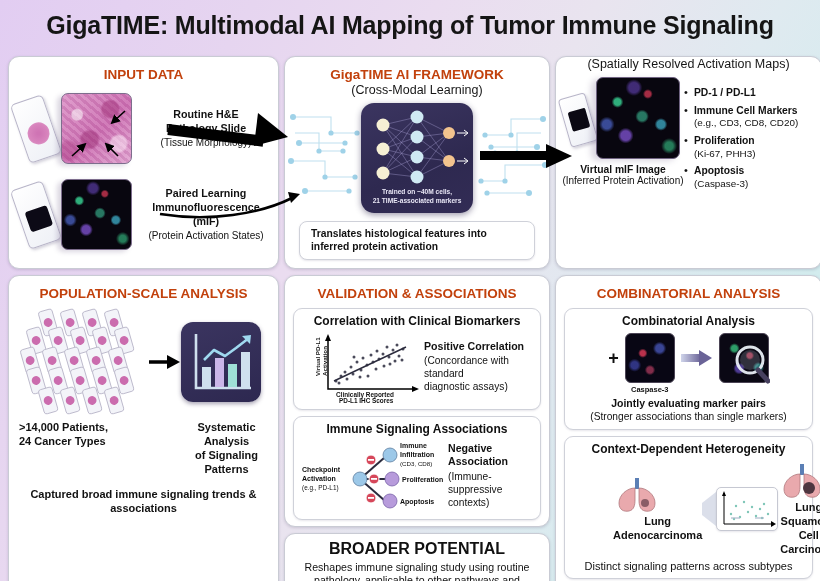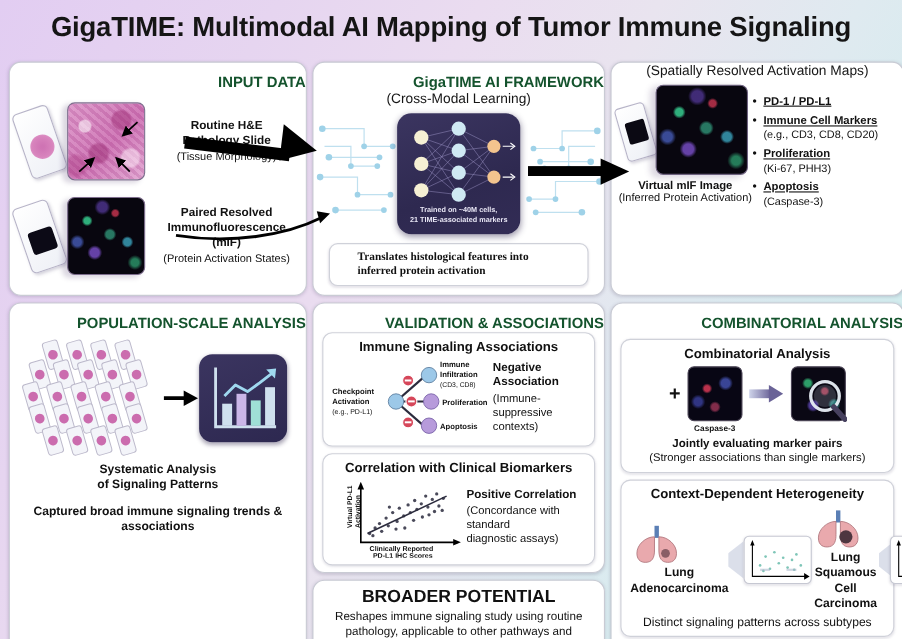--- a/index.html
+++ b/index.html
@@ -29,24 +29,24 @@
   }
   .panel {
     background: #ffffff;
     border: 1px solid #c9cbd4;
     border-radius: 11px;
     box-shadow: 0 1px 3px rgba(60,50,90,0.18);
     position: relative;
     overflow: hidden;
   }
   .panel-title {
-    text-align: right;
+    text-align: center;
     font-weight: bold;
     font-size: 13.5px;
-    color: #14532d;
+    color: #c2410c;
     padding-top: 10px;
     line-height: 1.15;
   }
   .panel-sub {
     text-align: center;
     font-size: 12.5px;
     color: #161616;
     line-height: 1.15;
   }
   .subpanel {
@@ -122,22 +122,22 @@
     box-shadow: 0 2px 6px rgba(40,30,70,.45);
     overflow: hidden;
   }
   .nn-caption {
     position: absolute; bottom: 7px; left: 0; right: 0; text-align: center;
     color: #e8e6f5; font-size: 6.6px; font-weight: bold; line-height: 1.35;
   }
   .circuit { position: absolute; inset: 0; }
   .note-box {
     margin: 4px 14px 0 14px; border: 1px solid #cfd1d9; border-radius: 8px;
-    background: #fff; padding: 5px 25px; font-size: 10.3px; font-weight: bold;
-    line-height: 1.3; box-shadow: 0 1px 2px rgba(60,50,90,.13); font-family: Liberation Serif, serif;
+    background: #fff; padding: 5px 11px; font-size: 10.3px; font-weight: bold;
+    line-height: 1.3; box-shadow: 0 1px 2px rgba(60,50,90,.13);
   }
 
   
   .vm-row { display: flex; padding: 2px 8px 0 6px; align-items: flex-start; }
   .vm-left { width: 122px; flex: none; text-align: center; position: relative; }
   .vm-imgwrap { position: relative; height: 88px; }
   .vm-slide {
     position: absolute; left: 2px; top: 22px; width: 28px; height: 50px;
     background: linear-gradient(150deg,#ffffff,#eef0f6);
     border: 1.2px solid #b7b4c8; border-radius: 4px; transform: rotate(-16deg);
@@ -147,21 +147,21 @@
   .vm-big {
     position: absolute; left: 36px; top: 4px; width: 84px; height: 82px;
     border-radius: 7px; border: 1px solid #6f6381; overflow: hidden;
     box-shadow: -5px 2px 6px rgba(90,75,120,.22);
   }
   .vm-cap { font-size: 10.3px; font-weight: bold; margin-top: 3px; }
   .vm-cap2 { font-size: 10px; }
   .bullets { flex: 1; padding-top: 14px; }
   .bullet { display: flex; margin-bottom: 5px; font-size: 10.3px; line-height: 1.22; }
   .bullet .dot { width: 10px; flex: none; font-size: 11px; line-height: 1.05; }
-  .bullet .bt { font-weight: bold; text-decoration: underline; }
+  .bullet .bt { font-weight: bold; }
   .bullet .bs { font-weight: normal; font-size: 9.9px; }
 
   
   .pop-row { display:flex; align-items:center; padding: 4px 6px 0 6px; }
   .patients { width: 132px; height: 112px; position: relative; flex:none; }
   .pop-arrow { flex:none; width: 34px; text-align:center; font-size: 20px; }
   .chart-icon {
     width: 80px; height: 80px; border-radius: 12px; flex:none;
     background: linear-gradient(160deg,#3b3560,#2d2850);
     position: relative; box-shadow: 0 2px 4px rgba(40,30,70,.4);
@@ -262,21 +262,21 @@
     </div>
 
     <div class="input-row" style="margin-top:12px;">
       <div class="slide-wrap">
         <div class="slide">
             <span class="slide-spot mif"></span>
           </div>
       </div>
       <div class="tissue mif"></div>
       <div class="io-label">
-        <div class="t"><span>Paired Resolved</span><br>
+        <div class="t"><span>Paired Learning</span><br>
           <span>Immunofluorescence</span><br>
           <span>(mIF)</span></div>
         <div class="s">(Protein Activation States)</div>
       </div>
     </div>
   </div>
 
   <div class="panel">
     <div class="panel-title">GigaTIME AI FRAMEWORK</div>
     <div class="panel-sub">(Cross-Modal Learning)</div>
@@ -539,75 +539,39 @@
           <rect x="60" y="30" width="9" height="35" fill="#cfe0ee"></rect>
           <g stroke="#9fd8ef" stroke-width="2.6" fill="none" stroke-linejoin="round">
             <path d="M23 38 L33 28 L44 34 L55 26 L68 16"></path>
           </g>
           <path d="M61 14 L70 13 L69 22 z" fill="#9fd8ef"></path>
         </svg>
       </div>
     </div>
 
     <div class="pop-lbls">
+      <div class="pop-lbl-l">
+        <span>&gt;14,000 Patients,</span><br>
+        <span>24 Cancer Types</span>
+      </div>
       <div class="pop-lbl-r">
         <span>Systematic Analysis</span><br>
         <span>of Signaling Patterns</span>
       </div>
     </div>
 
     <div class="pop-foot">
       <span>Captured broad immune signaling trends &amp;</span><br>
       <span>associations</span>
     </div>
   </div>
 
   <div style="display:flex;flex-direction:column;gap:6px;">
     <div class="panel" style="flex:1;">
       <div class="panel-title">VALIDATION &amp; ASSOCIATIONS</div>
-
-      <div class="subpanel">
-        <div class="subpanel-title">Immune Signaling Associations</div>
-        <div class="assoc-row">
-          <div class="assoc-diagram">
-            <svg width="150" height="74">
-              <g stroke="#2b2b3d" stroke-width="2" fill="none">
-                <line x1="62" y1="40" x2="86" y2="19"></line>
-                <line x1="62" y1="40" x2="88" y2="40"></line>
-                <line x1="62" y1="40" x2="86" y2="61"></line>
-              </g>
-              <circle cx="62" cy="40" r="7" fill="#9cc8e8" stroke="#5f7fa0" stroke-width="0.8"></circle>
-              <circle cx="92" cy="16" r="7" fill="#9cc8e8" stroke="#5f7fa0" stroke-width="0.8"></circle>
-              <circle cx="94" cy="40" r="7" fill="#b79bdb" stroke="#7a63a8" stroke-width="0.8"></circle>
-              <circle cx="92" cy="62" r="7" fill="#b79bdb" stroke="#7a63a8" stroke-width="0.8"></circle>
-              <g>
-                <circle cx="73" cy="21" r="5" fill="#d6475a" stroke="#fff" stroke-width="1"></circle>
-                <rect x="70" y="20" width="6" height="1.8" fill="#fff"></rect>
-                <circle cx="76" cy="40" r="5" fill="#d6475a" stroke="#fff" stroke-width="1"></circle>
-                <rect x="73" y="39" width="6" height="1.8" fill="#fff"></rect>
-                <circle cx="73" cy="59" r="5" fill="#d6475a" stroke="#fff" stroke-width="1"></circle>
-                <rect x="70" y="58" width="6" height="1.8" fill="#fff"></rect>
-              </g>
-              <text x="4" y="33" font-size="7" font-weight="bold" fill="#111" font-family="Liberation Sans, sans-serif">Checkpoint</text>
-              <text x="4" y="42" font-size="7" font-weight="bold" fill="#111" font-family="Liberation Sans, sans-serif">Activation</text>
-              <text x="4" y="51" font-size="6.4" fill="#111" font-family="Liberation Sans, sans-serif">(e.g., PD-L1)</text>
-              <text x="102" y="9" font-size="7" font-weight="bold" fill="#111" font-family="Liberation Sans, sans-serif">Immune</text>
-              <text x="102" y="18" font-size="7" font-weight="bold" fill="#111" font-family="Liberation Sans, sans-serif">Infiltration</text>
-              <text x="102" y="27" font-size="6.2" fill="#111" font-family="Liberation Sans, sans-serif">(CD3, CD8)</text>
-              <text x="104" y="43" font-size="7" font-weight="bold" fill="#111" font-family="Liberation Sans, sans-serif">Proliferation</text>
-              <text x="102" y="65" font-size="7" font-weight="bold" fill="#111" font-family="Liberation Sans, sans-serif">Apoptosis</text>
-            </svg>
-          </div>
-          <div class="assoc-text">
-            <span class="h">Negative Association</span>
-            <span>(Immune-suppressive</span><br>
-            <span>contexts)</span>
-          </div>
-        </div>
-      </div>
 
       <div class="subpanel" style="margin-top:6px;">
         <div class="subpanel-title">Correlation with Clinical Biomarkers</div>
         <div class="val-row">
           <div class="scatter">
             <svg width="126" height="72">
               <g stroke="#000" stroke-width="1.5" fill="none">
                 <path d="M30 6 V58 H118"></path>
               </g>
               <path d="M27,10 L30,3 L33,10 z" fill="#000"></path>
@@ -651,20 +615,60 @@
               <text x="41" y="72" font-size="6.4" font-weight="bold" fill="#111" font-family="Liberation Sans, sans-serif">PD-L1 IHC Scores</text>
             </svg>
           </div>
           <div class="val-text">
             <span class="h">Positive Correlation</span>
             <span>(Concordance with standard</span><br>
             <span>diagnostic assays)</span>
           </div>
         </div>
       </div>
+
+      <div class="subpanel">
+        <div class="subpanel-title">Immune Signaling Associations</div>
+        <div class="assoc-row">
+          <div class="assoc-diagram">
+            <svg width="150" height="74">
+              <g stroke="#2b2b3d" stroke-width="2" fill="none">
+                <line x1="62" y1="40" x2="86" y2="19"></line>
+                <line x1="62" y1="40" x2="88" y2="40"></line>
+                <line x1="62" y1="40" x2="86" y2="61"></line>
+              </g>
+              <circle cx="62" cy="40" r="7" fill="#9cc8e8" stroke="#5f7fa0" stroke-width="0.8"></circle>
+              <circle cx="92" cy="16" r="7" fill="#9cc8e8" stroke="#5f7fa0" stroke-width="0.8"></circle>
+              <circle cx="94" cy="40" r="7" fill="#b79bdb" stroke="#7a63a8" stroke-width="0.8"></circle>
+              <circle cx="92" cy="62" r="7" fill="#b79bdb" stroke="#7a63a8" stroke-width="0.8"></circle>
+              <g>
+                <circle cx="73" cy="21" r="5" fill="#d6475a" stroke="#fff" stroke-width="1"></circle>
+                <rect x="70" y="20" width="6" height="1.8" fill="#fff"></rect>
+                <circle cx="76" cy="40" r="5" fill="#d6475a" stroke="#fff" stroke-width="1"></circle>
+                <rect x="73" y="39" width="6" height="1.8" fill="#fff"></rect>
+                <circle cx="73" cy="59" r="5" fill="#d6475a" stroke="#fff" stroke-width="1"></circle>
+                <rect x="70" y="58" width="6" height="1.8" fill="#fff"></rect>
+              </g>
+              <text x="4" y="33" font-size="7" font-weight="bold" fill="#111" font-family="Liberation Sans, sans-serif">Checkpoint</text>
+              <text x="4" y="42" font-size="7" font-weight="bold" fill="#111" font-family="Liberation Sans, sans-serif">Activation</text>
+              <text x="4" y="51" font-size="6.4" fill="#111" font-family="Liberation Sans, sans-serif">(e.g., PD-L1)</text>
+              <text x="102" y="9" font-size="7" font-weight="bold" fill="#111" font-family="Liberation Sans, sans-serif">Immune</text>
+              <text x="102" y="18" font-size="7" font-weight="bold" fill="#111" font-family="Liberation Sans, sans-serif">Infiltration</text>
+              <text x="102" y="27" font-size="6.2" fill="#111" font-family="Liberation Sans, sans-serif">(CD3, CD8)</text>
+              <text x="104" y="43" font-size="7" font-weight="bold" fill="#111" font-family="Liberation Sans, sans-serif">Proliferation</text>
+              <text x="102" y="65" font-size="7" font-weight="bold" fill="#111" font-family="Liberation Sans, sans-serif">Apoptosis</text>
+            </svg>
+          </div>
+          <div class="assoc-text">
+            <span class="h">Negative Association</span>
+            <span>(Immune-suppressive</span><br>
+            <span>contexts)</span>
+          </div>
+        </div>
+      </div>
     </div>
 
     <div class="panel" style="flex:none;">
       <div class="broader">
         <div class="broader-title">BROADER POTENTIAL</div>
         <div class="broader-body">
           <span>Reshapes immune signaling study using routine</span><br>
           <span>pathology, applicable to other pathways and diseases</span>
         </div>
       </div>
@@ -709,21 +713,21 @@
       </div>
       <div class="combo-foot">Jointly evaluating marker pairs</div>
       <div class="combo-foot2">(Stronger associations than single markers)</div>
     </div>
 
     <div class="subpanel">
       <div class="subpanel-title">Context-Dependent Heterogeneity</div>
       <div class="het-row">
 
         <div class="het-item">
-          <div style="text-align:center;">
+          <div style="text-align:center;margin-left:40px;">
             <svg width="48" height="40">
               <rect x="22" y="3" width="4" height="11" fill="#5b7fb5"></rect>
               <path d="M22 13 C14 13 6 20 6 28 C6 35 11 37 16 36 C21 35 22 30 22 25 Z" fill="#e9a9ad" stroke="#b0787e" stroke-width="0.8"></path>
               <path d="M26 13 C34 13 42 20 42 28 C42 35 37 37 32 36 C27 35 26 30 26 25 Z" fill="#e9a9ad" stroke="#b0787e" stroke-width="0.8"></path>
               <circle cx="32" cy="28" r="4" fill="#8a5d66"></circle>
             </svg>
             <div class="het-cap">
               <span>Lung</span><br>
               <span>Adenocarcinoma</span>
             </div>

